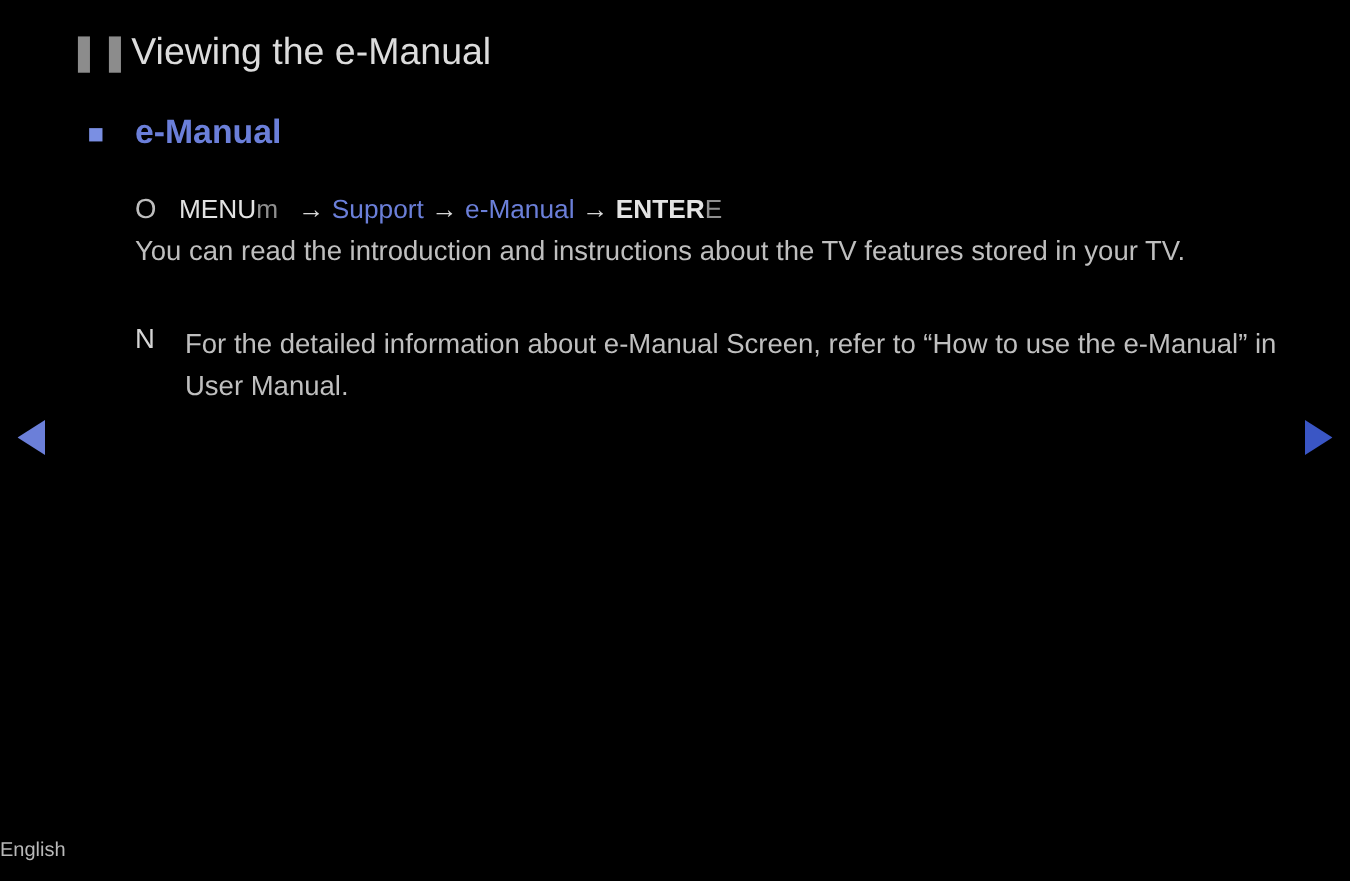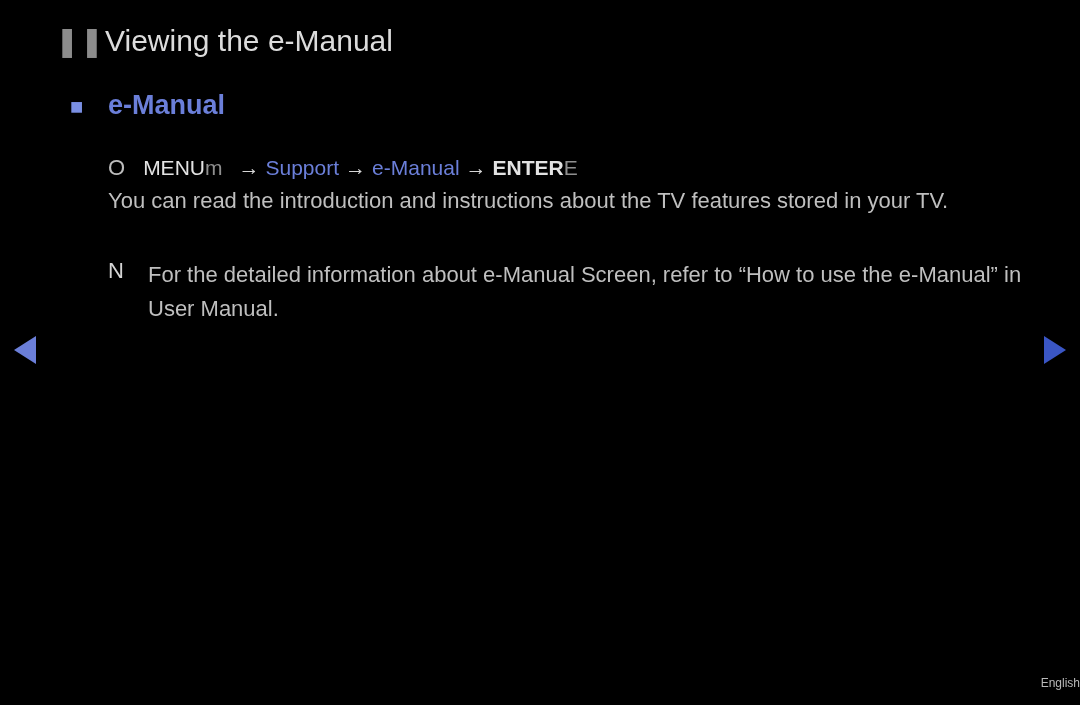--- a/index.html
+++ b/index.html
@@ -27,21 +27,21 @@
     .body-text { position: absolute; top: 184px; left: 108px; right: 53px; font-size: 22px; line-height: 34px; color: #bfbfbf; }
 
     .note-row { position: absolute; top: 258px; left: 108px; right: 55px; display: flex; }
     .note-n { color: #d4d4d4; font-size: 22px; width: 40px; flex-shrink: 0; }
     .note-text { font-size: 22px; line-height: 34px; color: #bfbfbf; }
 
     .nav-left { position: absolute; left: 14px; top: 336px; cursor: pointer; }
     .nav-right { position: absolute; right: 14px; top: 336px; cursor: pointer; }
     .nav-left svg, .nav-right svg { display: block; }
 
-    .footer { position: absolute; bottom: 15px; left: 0; right: 0; text-align: right; color: #b9b9b9; font-size: 12px; }
+    .footer { position: absolute; bottom: 15px; left: 0; right: 0; text-align: left; color: #b9b9b9; font-size: 16px; }
   </style>
 </head>
 <body>
 
 <div class="page">
 
   <div class="title-row">
     <span class="title-icon">❚❚</span>
     <span class="title-text">Viewing the e-Manual</span>
   </div>

